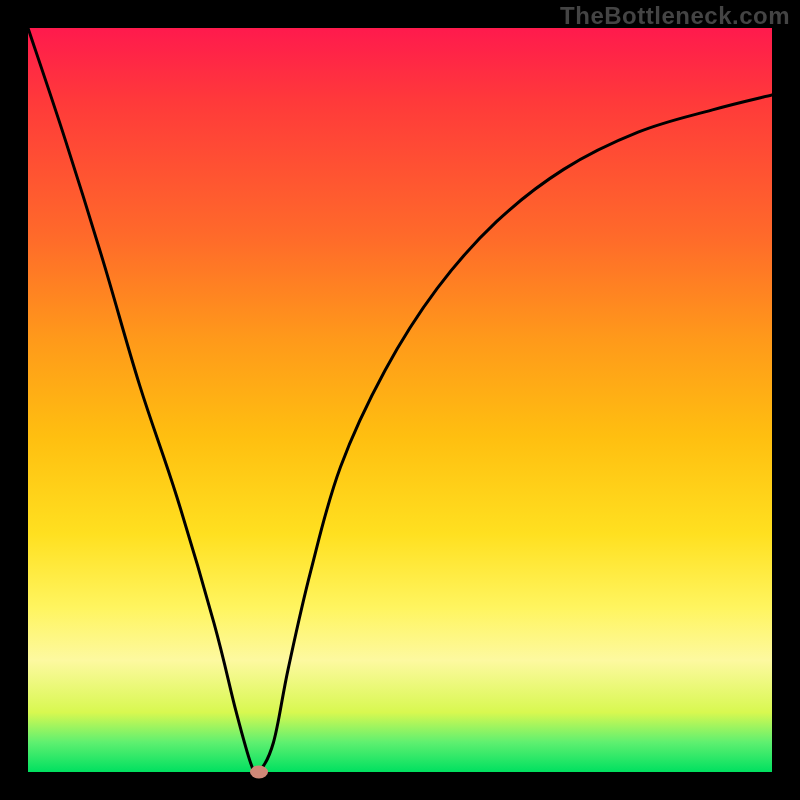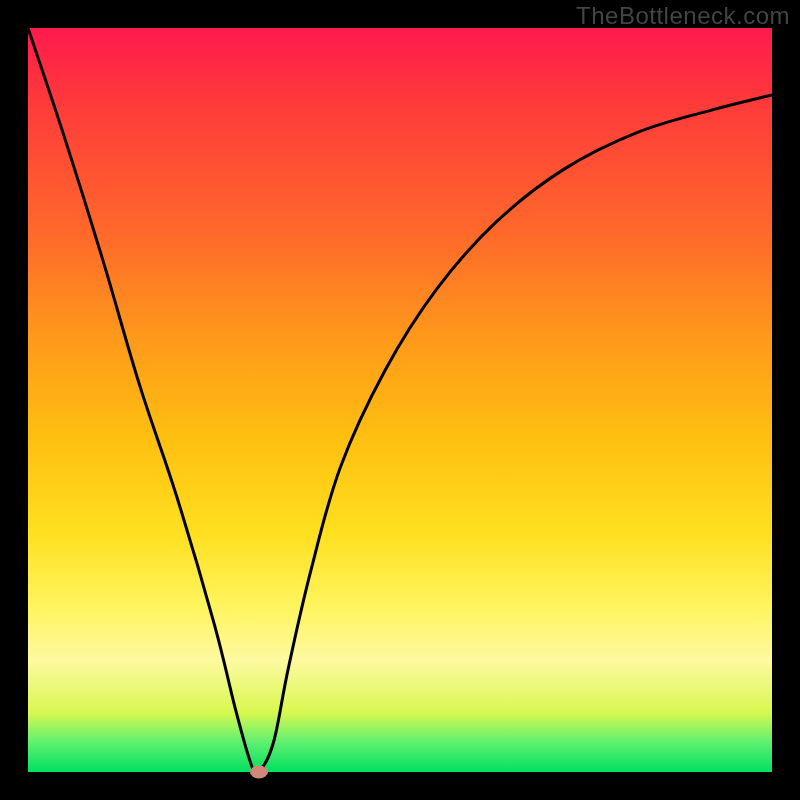--- a/index.html
+++ b/index.html
@@ -15,21 +15,21 @@
     width: 800px;
     height: 800px;
     background: #000;
   }
   .watermark {
     position: absolute;
     top: 2px;
     right: 10px;
     color: #444;
     font-size: 24px;
-    font-weight: 400;
+    font-weight: 700;
     letter-spacing: 0.5px;
     z-index: 5;
   }
   .plot {
     position: absolute;
     left: 28px;
     top: 28px;
     width: 744px;
     height: 744px;
     background: linear-gradient(

